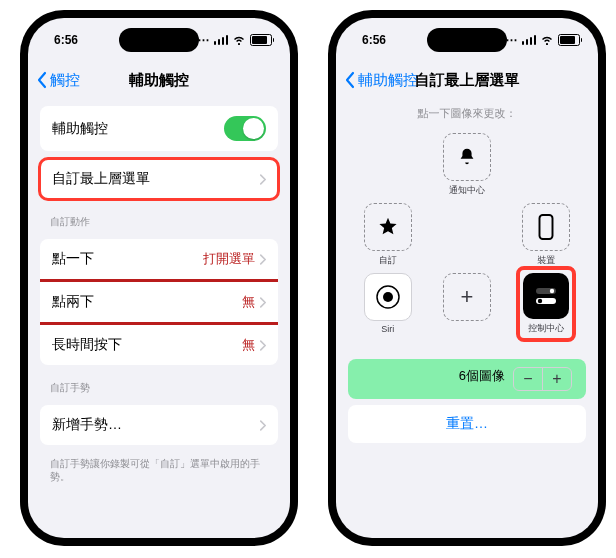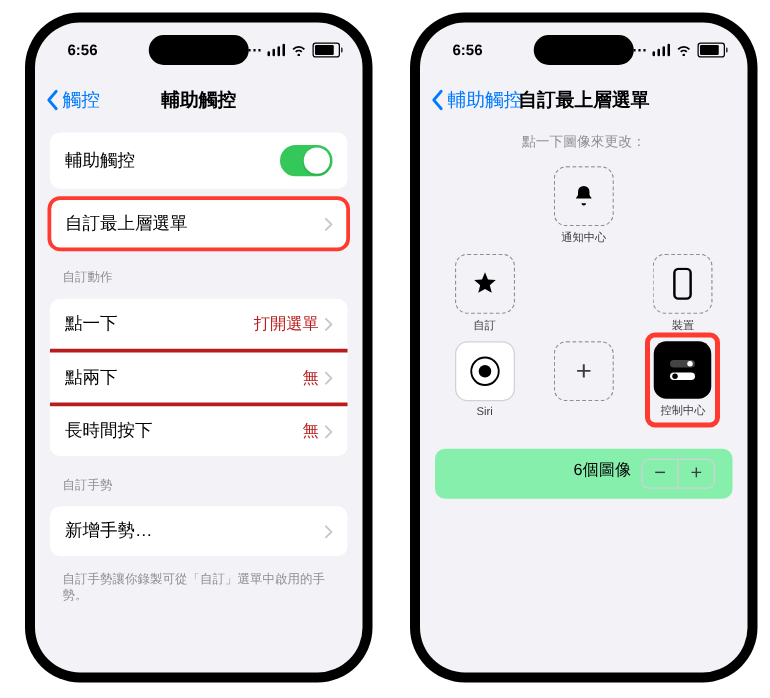--- a/index.html
+++ b/index.html
@@ -241,15 +241,16 @@
   </div>
 
   <div class="countrow">
     <span style="font-size:13px">6個圖像</span>
     <div class="stepper">
       <span>−</span>
       <span>+</span>
     </div>
   </div>
 
+  <div class="reset">重置…</div>
 </div>
 </div>
 </div>
 
 </body></html>

